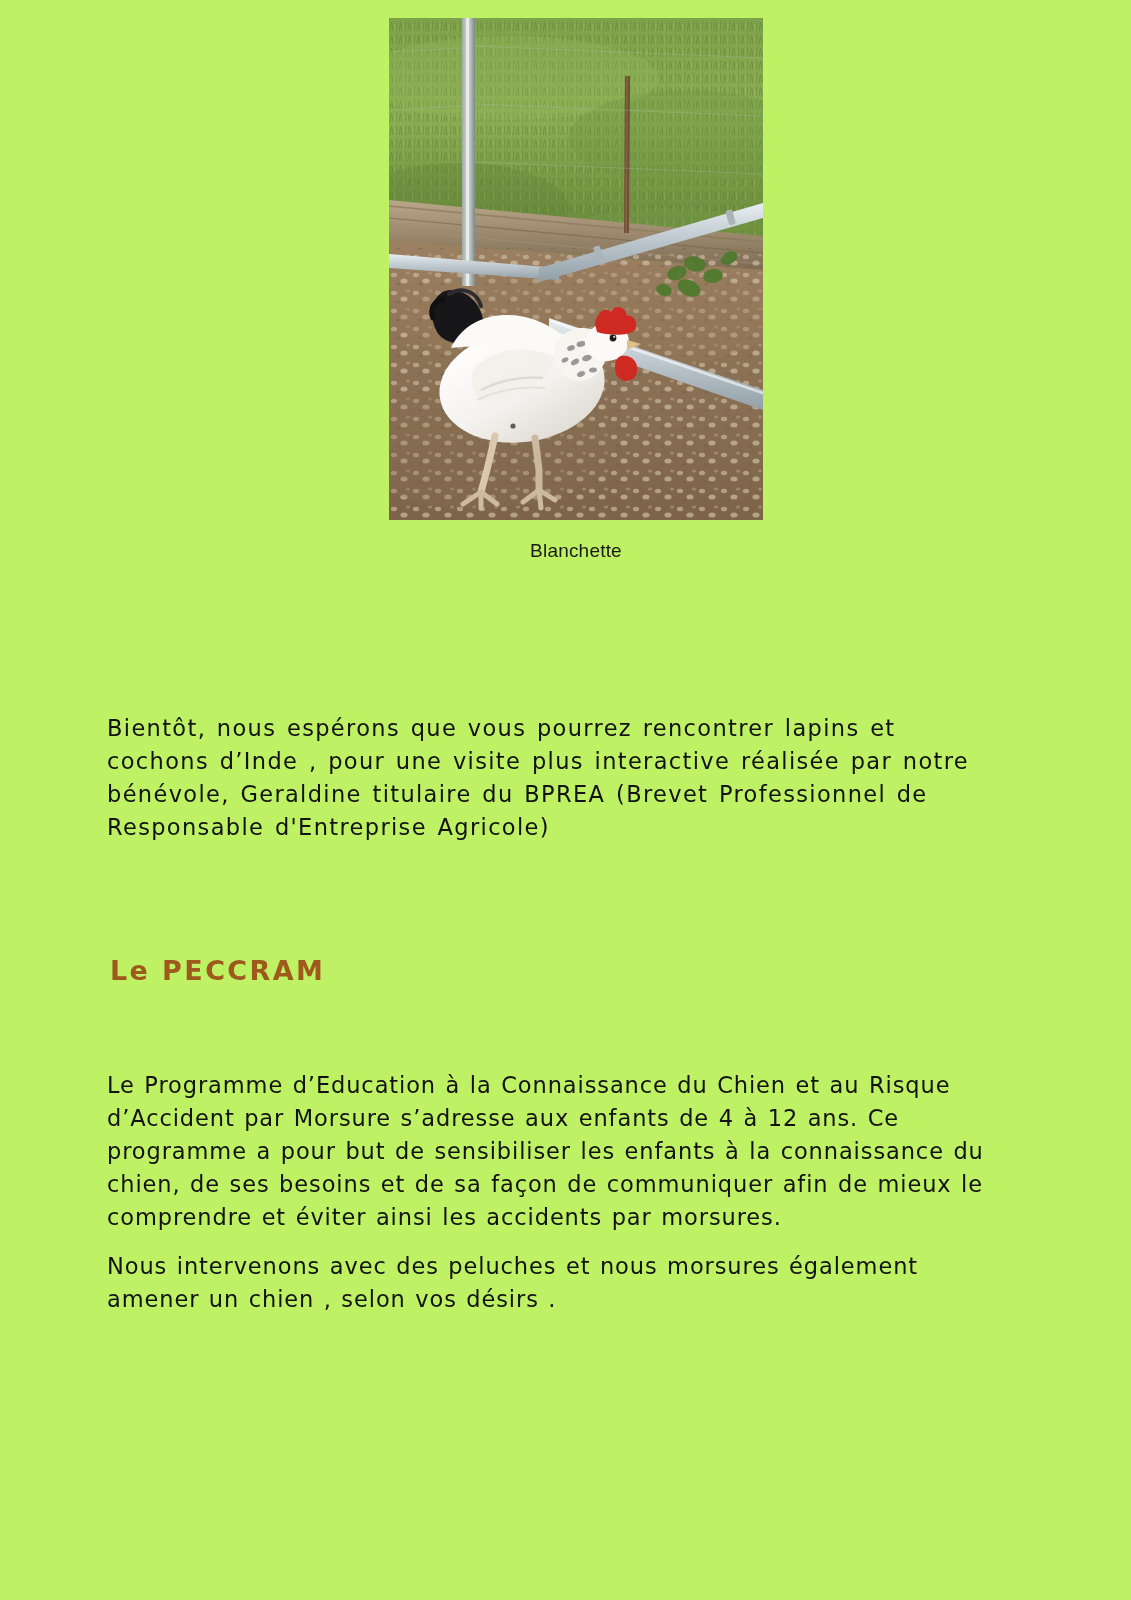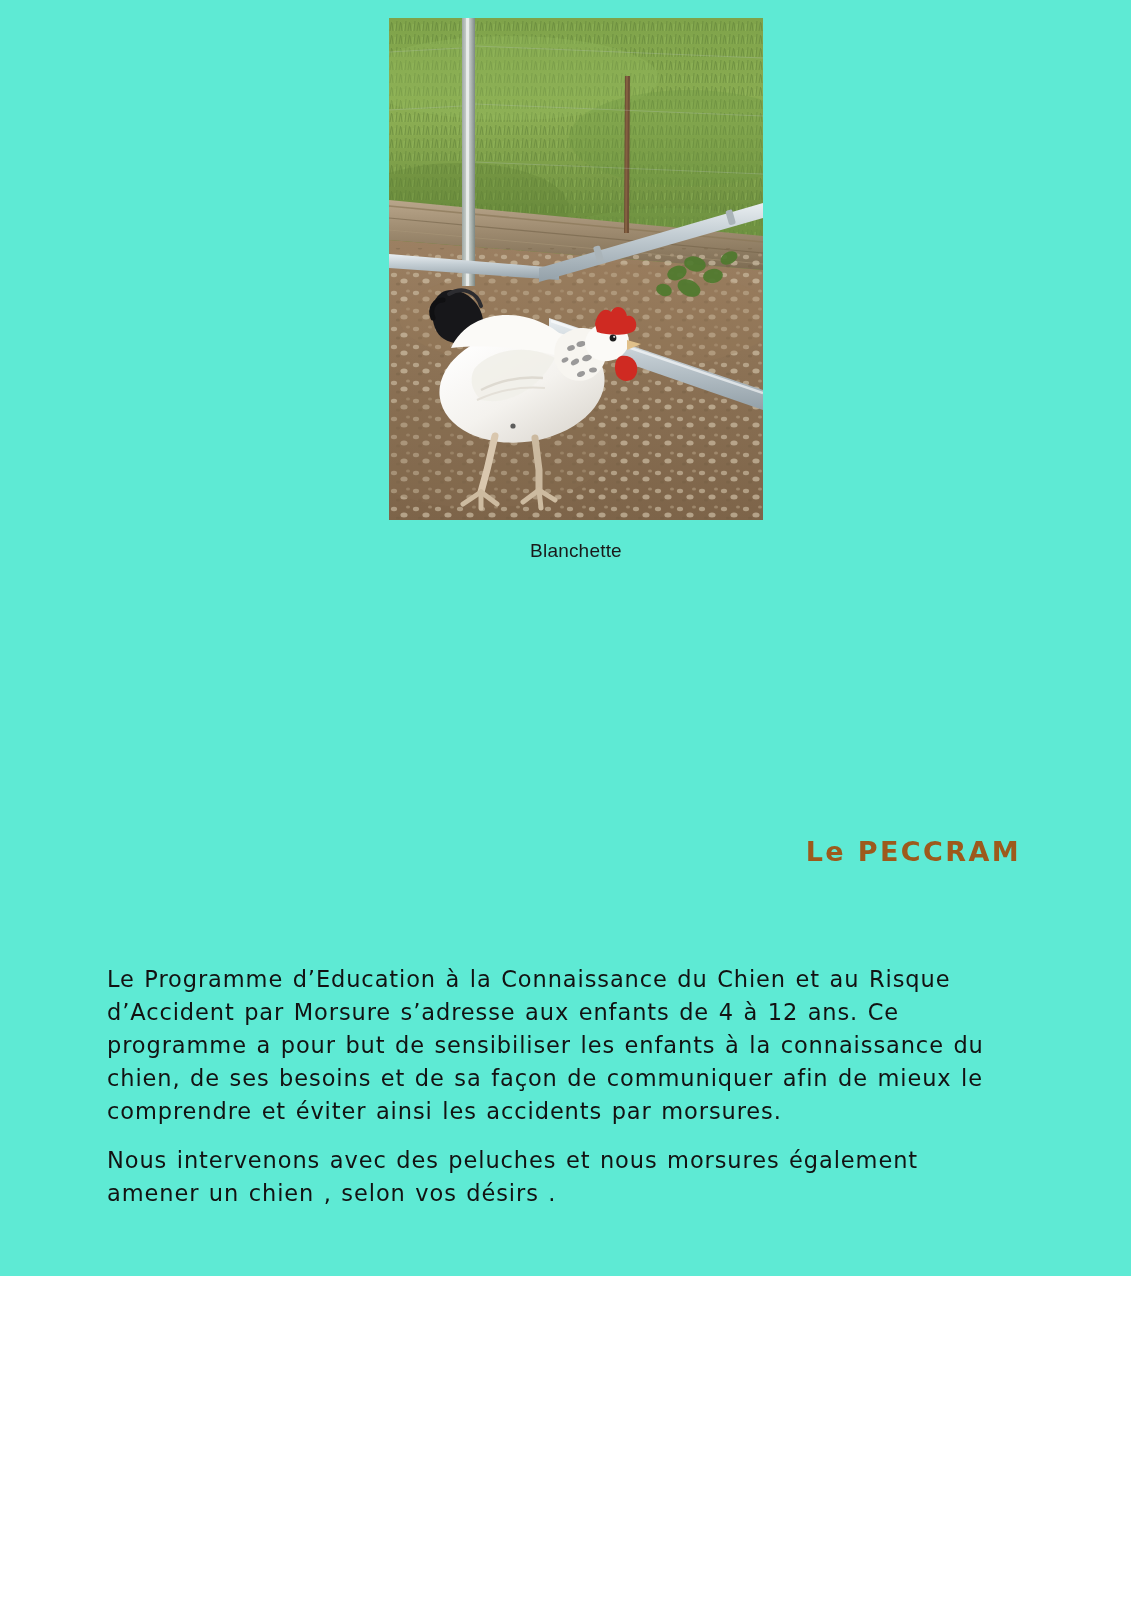--- a/index.html
+++ b/index.html
@@ -11,22 +11,22 @@
     width: 1131px;
     height: 1600px;
     position: relative;
     overflow: hidden;
     font-family: "DejaVu Sans", sans-serif;
   }
 
   .page {
     position: relative;
     width: 1131px;
-    height: 1276px;
-    background: #5eead4;
+    height: 1600px;
+    background: #bef264;
   }
 
   
   .photo-block {
     position: absolute;
     left: 389px;
     top: 18px;
     width: 374px;
     height: 502px;
   }
@@ -70,22 +70,22 @@
   }
 
   .para.p-intro { letter-spacing: 1.35px; word-spacing: 2.2px; }
 
   .heading {
     font-family: "DejaVu Sans", "Liberation Sans", sans-serif;
     font-size: 27px;
     font-weight: 700;
     color: #9d5a1c;
     letter-spacing: 2.4px;
-    text-align: right;
-    margin: 16px;
+    text-align: left;
+    margin: 3px;
     width: 898px;
   }
 
   .sp-after-intro { height: 108px; }
   .sp-after-heading { height: 80px; }
   .sp-between-paras { height: 16px; }
 </style>
 </head>
 <body>
 
@@ -242,20 +242,21 @@
           </g>
         </g>
       </svg>
     </div>
 
     <div class="caption">Blanchette</div>
   </div>
 
   <div class="doc-text">
 
+    <p class="para p-intro">Bientôt, nous espérons que vous pourrez rencontrer lapins et cochons d’Inde , pour une visite plus interactive réalisée par notre bénévole, Geraldine titulaire du BPREA (Brevet Professionnel de Responsable d'Entreprise Agricole)</p>
 
     <div class="sp-after-intro"></div>
 
     <h2 class="heading">Le PECCRAM</h2>
 
     <div class="sp-after-heading"></div>
 
     <p class="para">Le Programme d’Education à la Connaissance du Chien et au Risque d’Accident par Morsure s’adresse aux enfants de 4 à 12 ans. Ce programme a pour but de sensibiliser les enfants à la connaissance du chien, de ses besoins et de sa façon de communiquer afin de mieux le comprendre et éviter ainsi les accidents par morsures.</p>
 
     <div class="sp-between-paras"></div>

